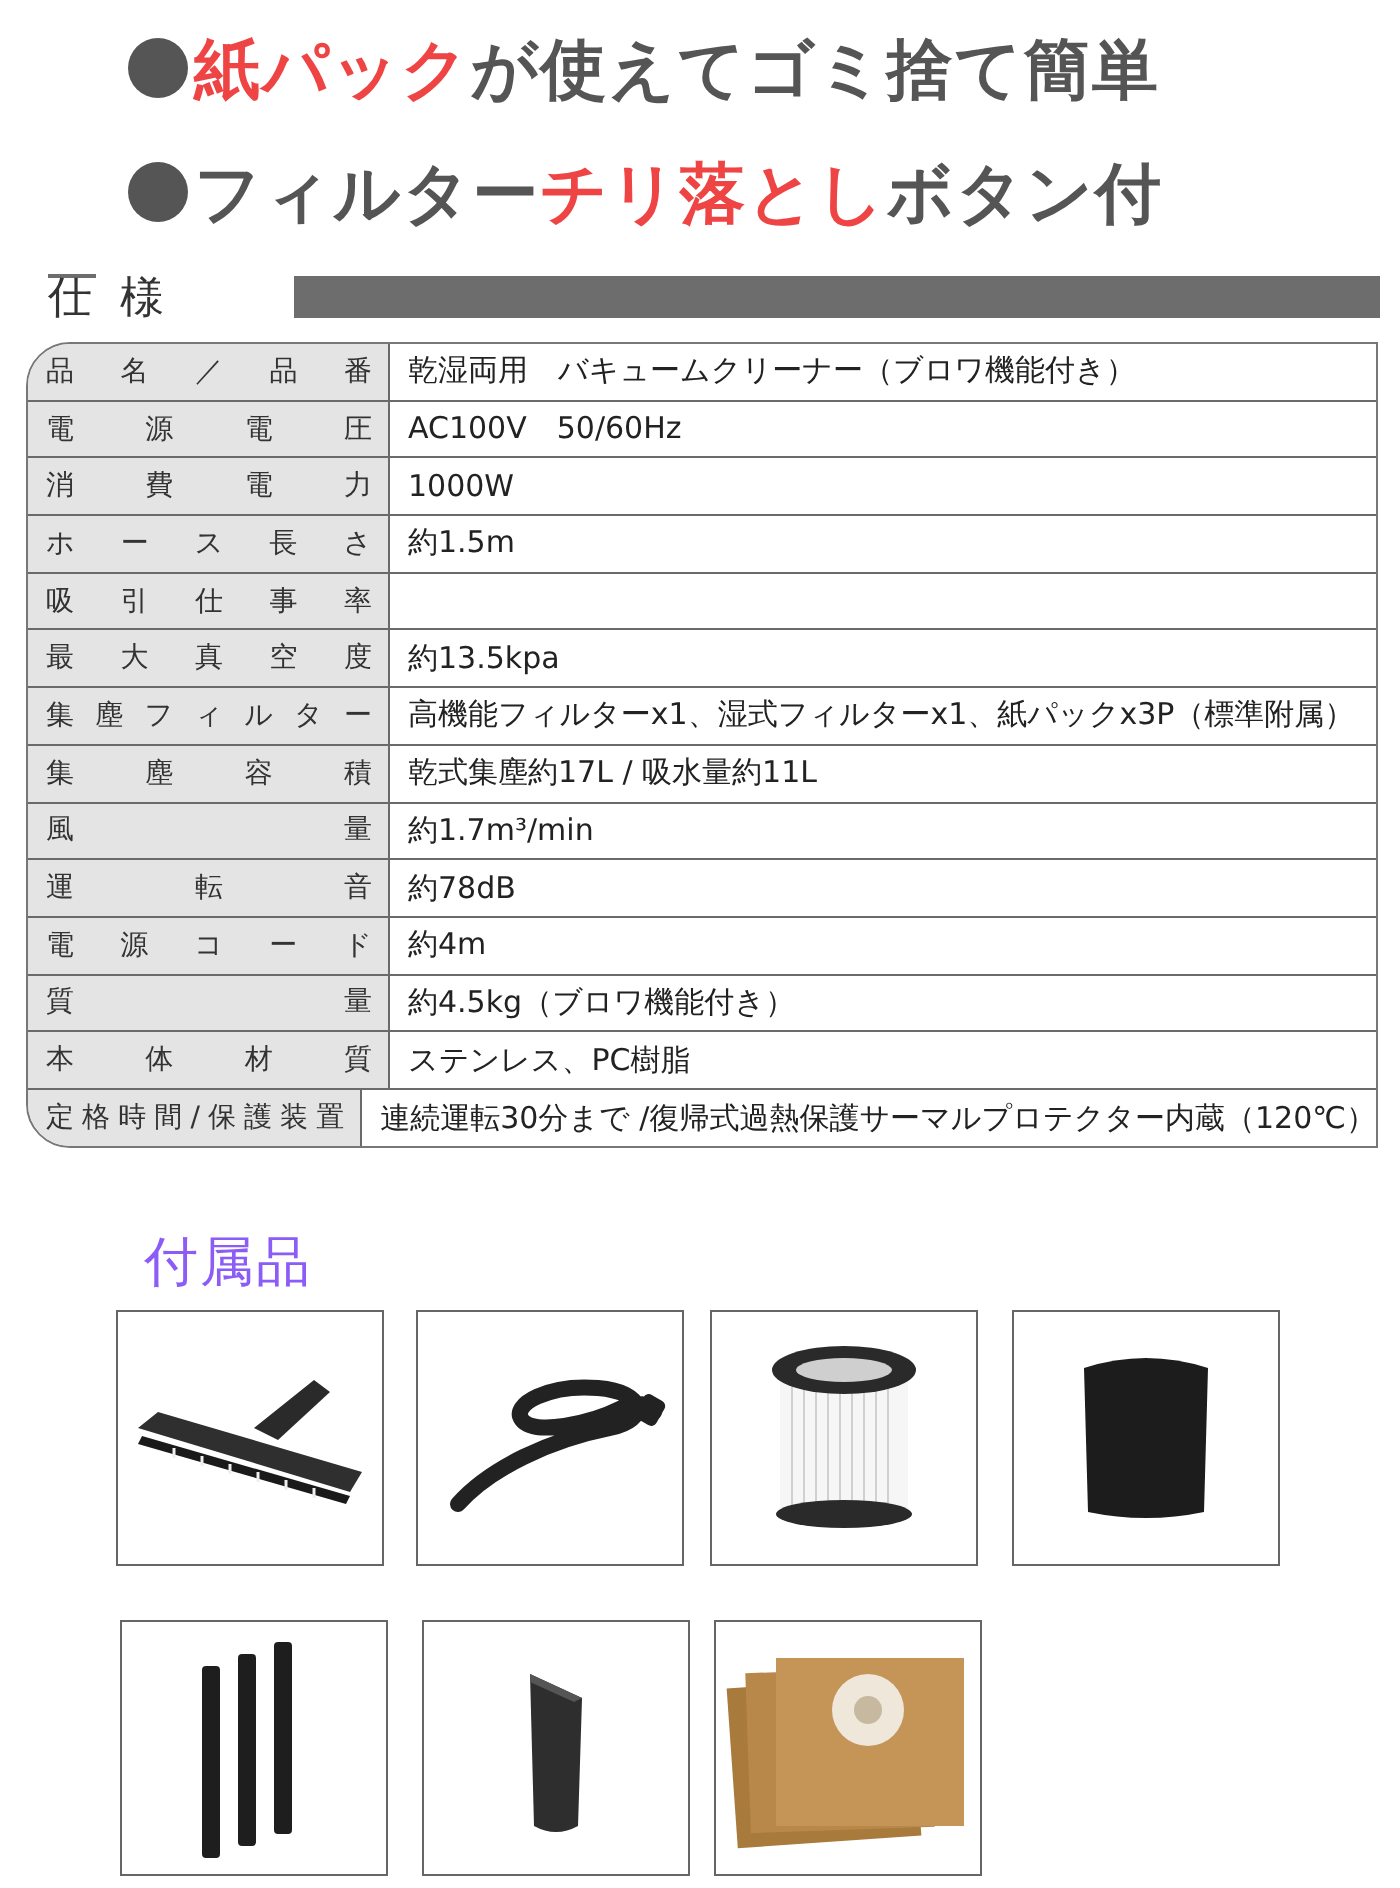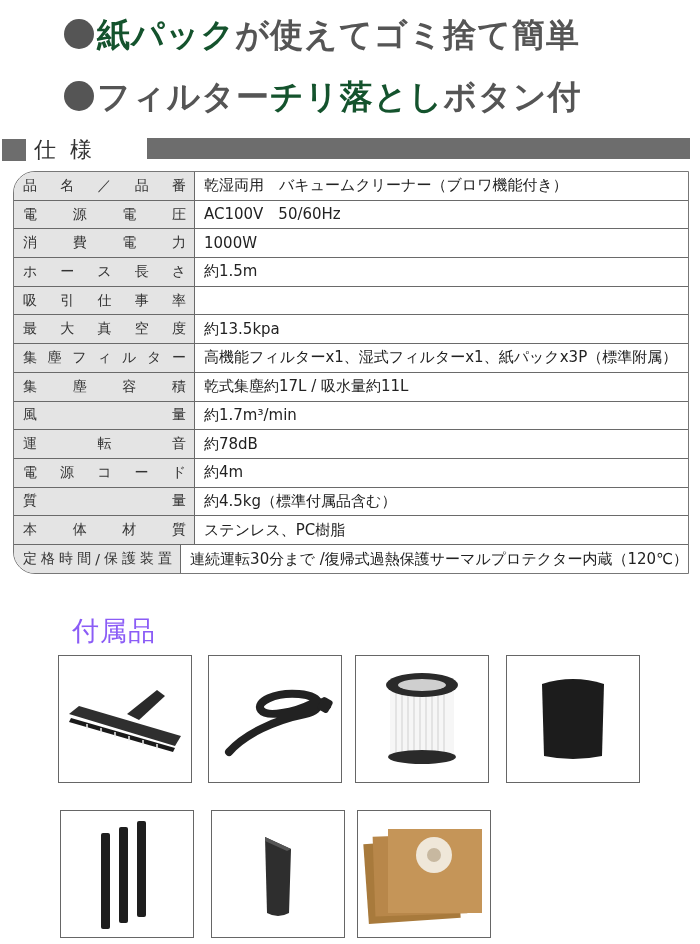--- a/index.html
+++ b/index.html
@@ -1,25 +1,25 @@
 <!DOCTYPE html>
 <html><head>
 <meta charset="utf-8">
 <style>
   * { margin:0; padding:0; box-sizing:border-box; }
   html, body { width:700px; height:944px; background:#ffffff; overflow:hidden; }
   body { position:relative; font-family:"DejaVu Sans", sans-serif; color:#333; }
 
   .headline { position:absolute; left:64px; font-weight:bold; font-size:33px; letter-spacing:1px; color:#555555; white-space:nowrap; line-height:1; }
   .headline .dot { display:inline-block; width:30px; height:30px; border-radius:50%; background:#555555; vertical-align:-3px; margin-right:3px; }
-  .headline .hl { color:#14532d;text-align:right; }
+  .headline .hl { color:#ef4444;text-align:right; }
   #hl1 { top:18px; }
   #hl2 { top:80px; }
 
-  .sec-head { position:absolute; left:2px; top:137px; height:24px; display:flex; align-items:flex-end; }
+  .sec-head { position:absolute; left:24px; top:137px; height:24px; display:flex; align-items:flex-start;flex-direction:column; }
   .sec-head .sq { width:24px; height:22px; background:#6d6d6d; margin-right:8px; }
   .sec-head .ttl { font-size:22px; color:#333; letter-spacing:14px; line-height:1; }
   .sec-bar { position:absolute; left:147px; top:138px; width:543px; height:21px; background:#6d6d6d; }
 
   .spec { position:absolute; left:13px; top:171px; width:676px; height:403px; border:1px solid #777; border-radius:22px 0 0 22px; overflow:hidden; }
   .row { display:flex; height:28.7px; border-bottom:1px solid #6a6a6a; }
   .row:last-child { border-bottom:none; }
   .lbl { width:181px; background:#e4e4e4; border-right:1px solid #6a6a6a; display:flex; justify-content:space-between; align-items:center; padding:0 8px 0 9px; font-size:14px; color:#333; }
   .lbl span { display:inline-block; }
   .val { flex:1; display:flex; align-items:center; padding-left:9px; font-size:15px; color:#222; white-space:nowrap; }
@@ -146,21 +146,21 @@
         <span>ー</span>
         <span>ド</span>
       </div>
       <div class="val">約4m</div>
     </div>
     <div class="row">
       <div class="lbl">
         <span>質</span>
         <span>量</span>
       </div>
-      <div class="val">約4.5kg（標準付属品含む）</div>
+      <div class="val">約4.5kg（ブロワ機能付き）</div>
     </div>
     <div class="row">
       <div class="lbl">
         <span>本</span>
         <span>体</span>
         <span>材</span>
         <span>質</span>
       </div>
       <div class="val">ステンレス、PC樹脂</div>
     </div>

